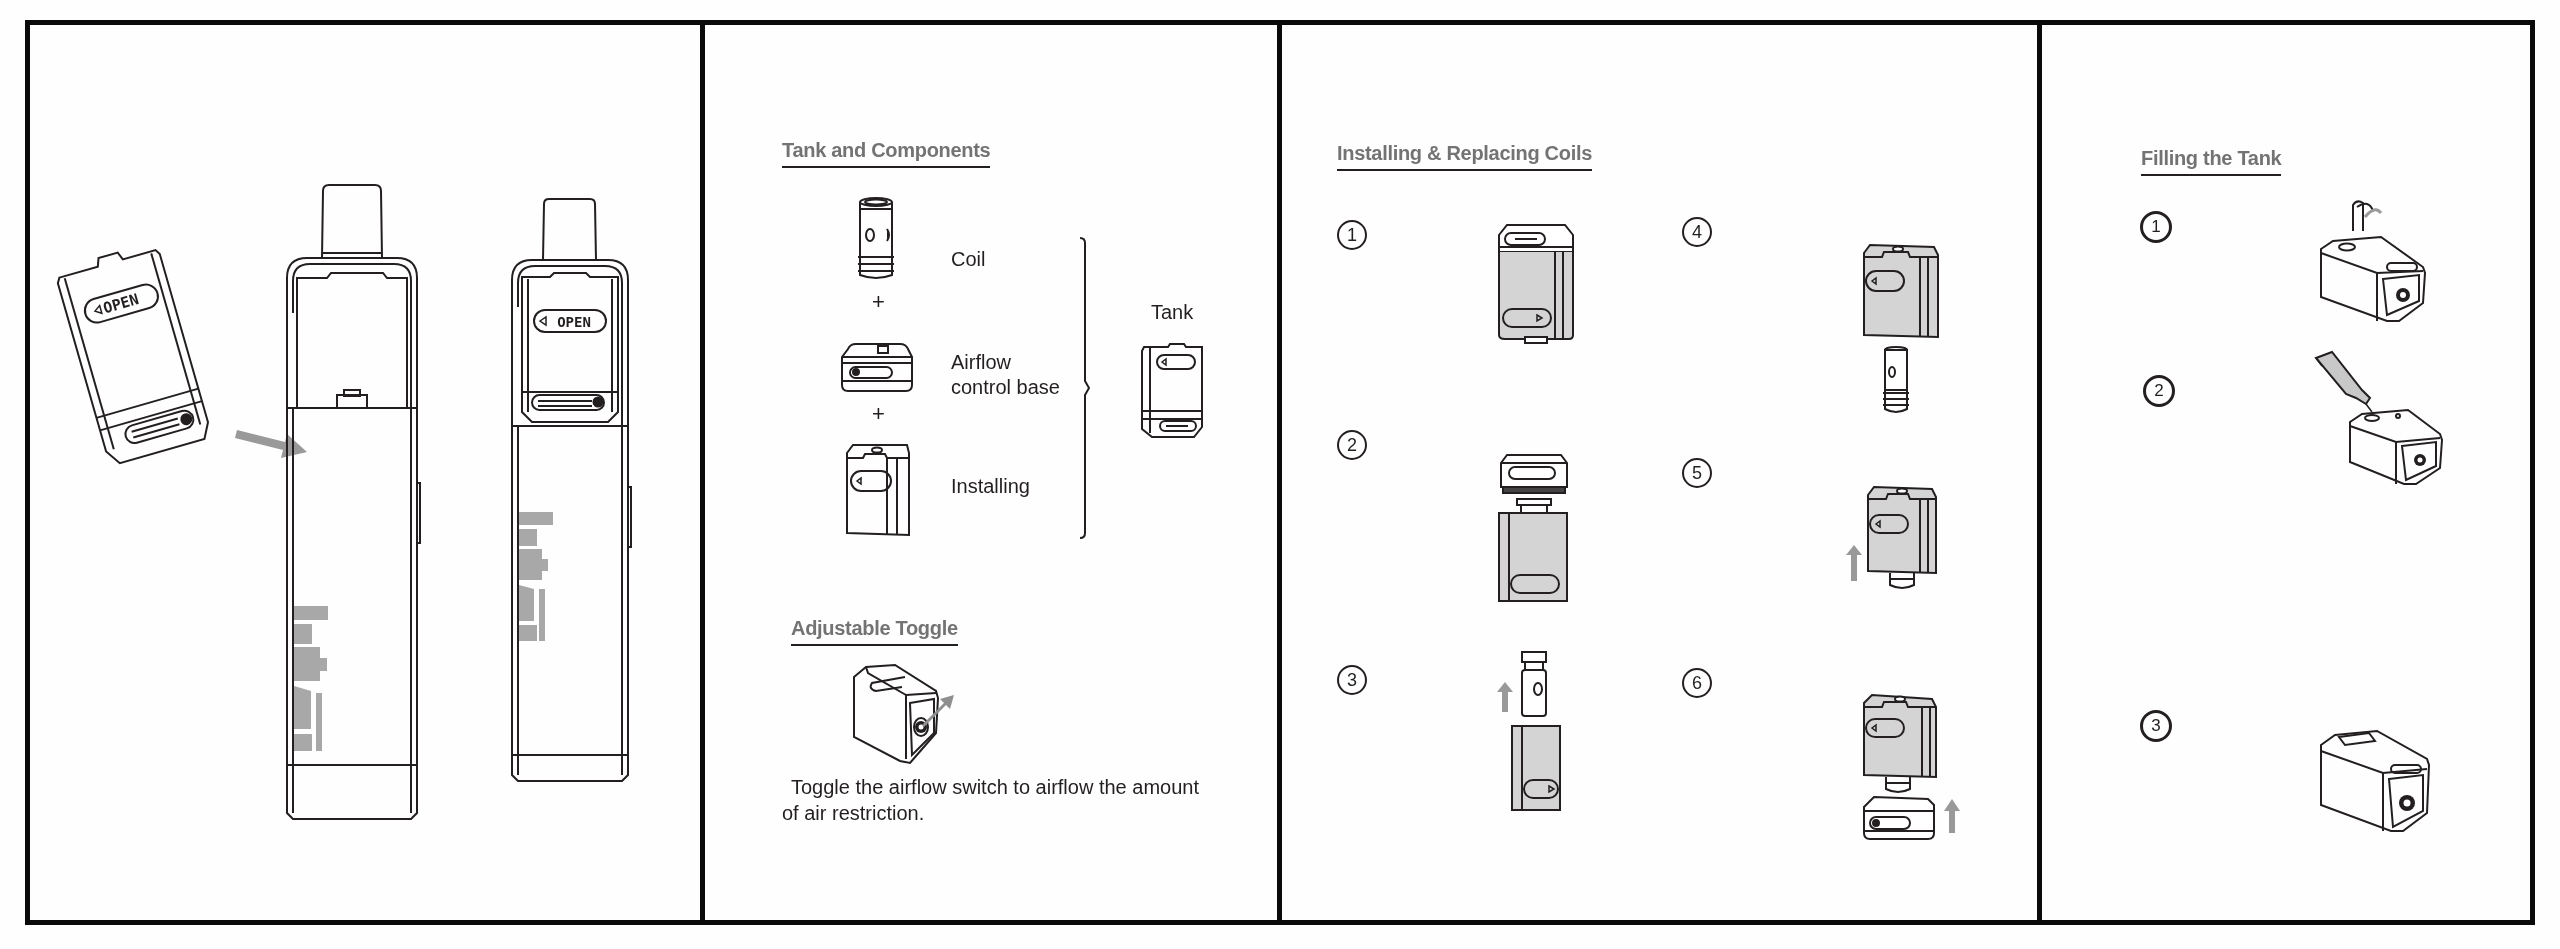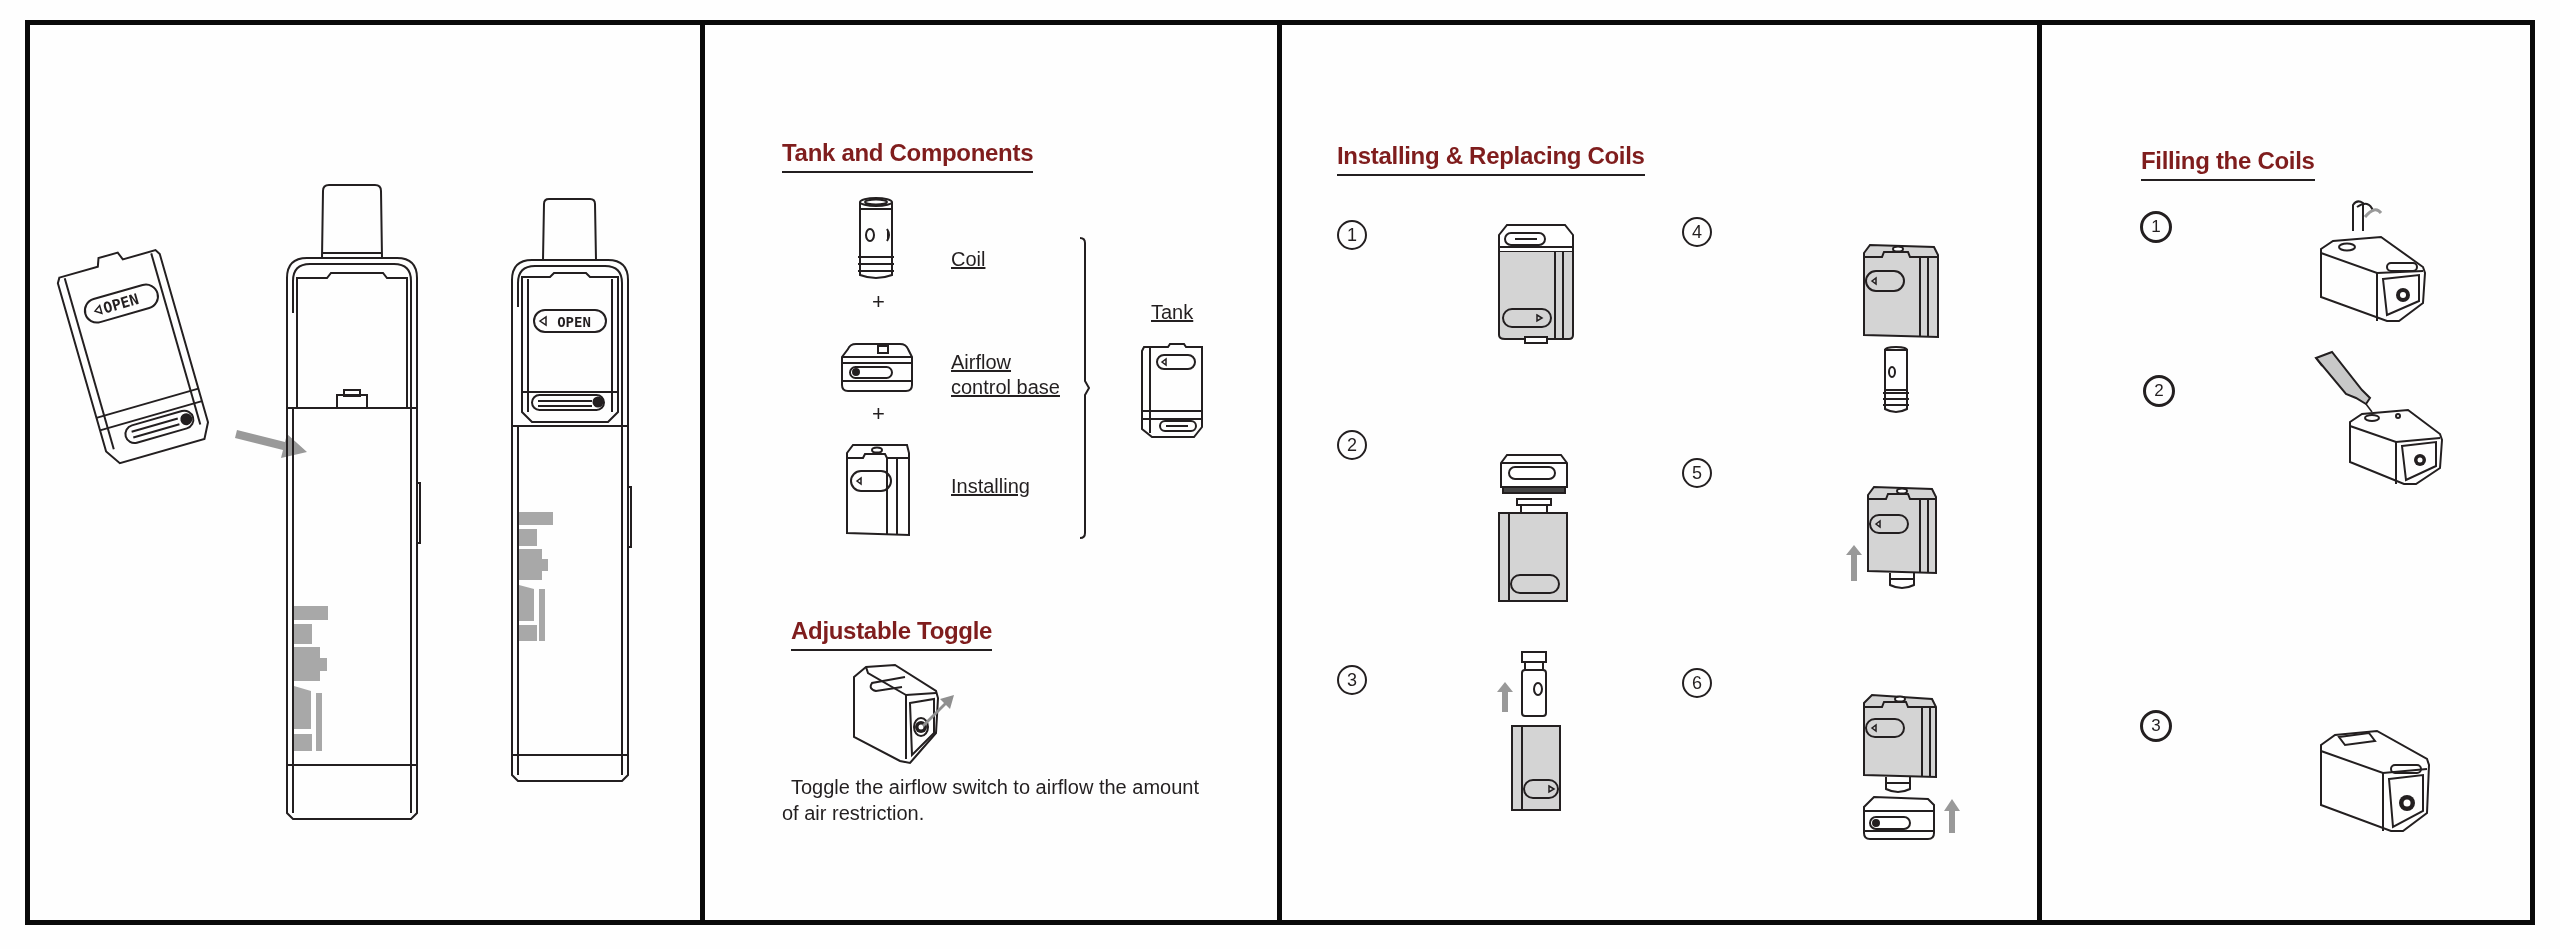--- a/index.html
+++ b/index.html
@@ -2,23 +2,23 @@
 <html><head>
 <meta charset="utf-8">
 <style>
   html, body { margin: 0; padding: 0; background: #fefefe; }
   body { width: 2560px; height: 949px; position: relative; overflow: hidden;
          font-family: "Liberation Sans", "DejaVu Sans", sans-serif; color: #231f20; }
   .frame { position: absolute; left: 25px; top: 20px; width: 2510px; height: 905px;
            border: 5px solid #0a0a0a; box-sizing: border-box; }
   .divider { position: absolute; top: 20px; width: 5px; height: 905px; background: #0a0a0a; }
   .panel { position: absolute; top: 25px; height: 895px; }
-  .heading { position: absolute; font-weight: bold; font-size: 24px; letter-spacing: -0.3px;
-             padding-bottom: 4px; border-bottom: 2px solid #231f20; white-space: nowrap; color:#7f1d1d; }
-  .label { position: absolute; font-size: 20px; line-height: 22px; color: #231f20; white-space: nowrap; text-decoration: underline; }
+  .heading { position: absolute; font-weight: bold; font-size: 20px; letter-spacing: -0.3px;
+             padding-bottom: 4px; border-bottom: 2px solid #231f20; white-space: nowrap; color:#737373; }
+  .label { position: absolute; font-size: 20px; line-height: 22px; color: #231f20; white-space: nowrap; }
   .plus { position: absolute; font-size: 22px; color: #231f20; }
   .num { position: absolute; width: 26px; height: 26px; border: 2px solid #231f20; border-radius: 50%;
          font-size: 18px; line-height: 26px; text-align: center; color:#231f20; }
   .num.bold { border-width: 3px; font-size: 17px; }
   .desc { position: absolute; font-size: 20px; line-height: 26px; color: #231f20; }
   svg.art { position: absolute; overflow: visible; }
   svg.art * { vector-effect: non-scaling-stroke; }
 </style>
 </head>
 <body>
@@ -292,21 +292,21 @@
       <line x1="2" y1="118" x2="72" y2="118"></line>
       <rect x="8" y="124" width="40" height="12" rx="6" fill="#fff"></rect>
       <circle cx="14" cy="130" r="3" fill="#231f20"></circle>
       <line x1="2" y1="138" x2="72" y2="138"></line>
     </g>
     <path d="M82 118 L90 106 L98 118 L93 118 L93 140 L87 140 L87 118 Z" fill="#999"></path>
   </svg>
 </div>
 
 <div class="panel" style="left:2042px;width:493px">
-  <div class="heading" style="left:99px;top:122px">Filling the Coils</div>
+  <div class="heading" style="left:99px;top:122px">Filling the Tank</div>
 
   <div class="num bold" style="left:98px;top:186px">1</div>
   <div class="num bold" style="left:101px;top:350px">2</div>
   <div class="num bold" style="left:98px;top:685px">3</div>
 
   <svg class="art" style="left:275px;top:172px" width="118" height="130" viewBox="0 0 118 130">
     <g fill="none" stroke="#231f20" stroke-width="2">
       <path d="M36 34 L36 8 Q40 2 46 6 L46 34"></path>
       <path d="M40 10 Q52 2 56 14"></path>
       <path d="M4 52 L16 44 L64 40 L106 70 L108 76 L106 106 L82 124 L70 124 L4 100 Z"></path>

